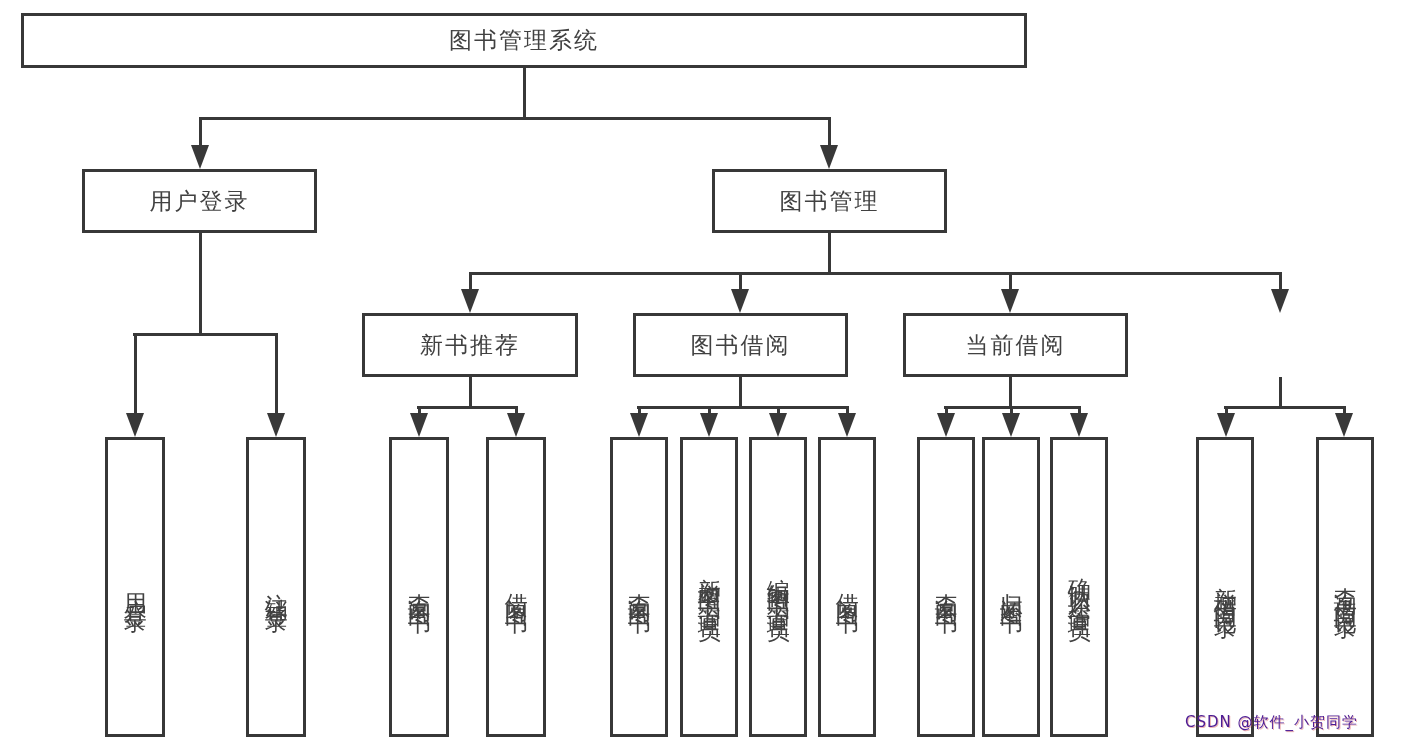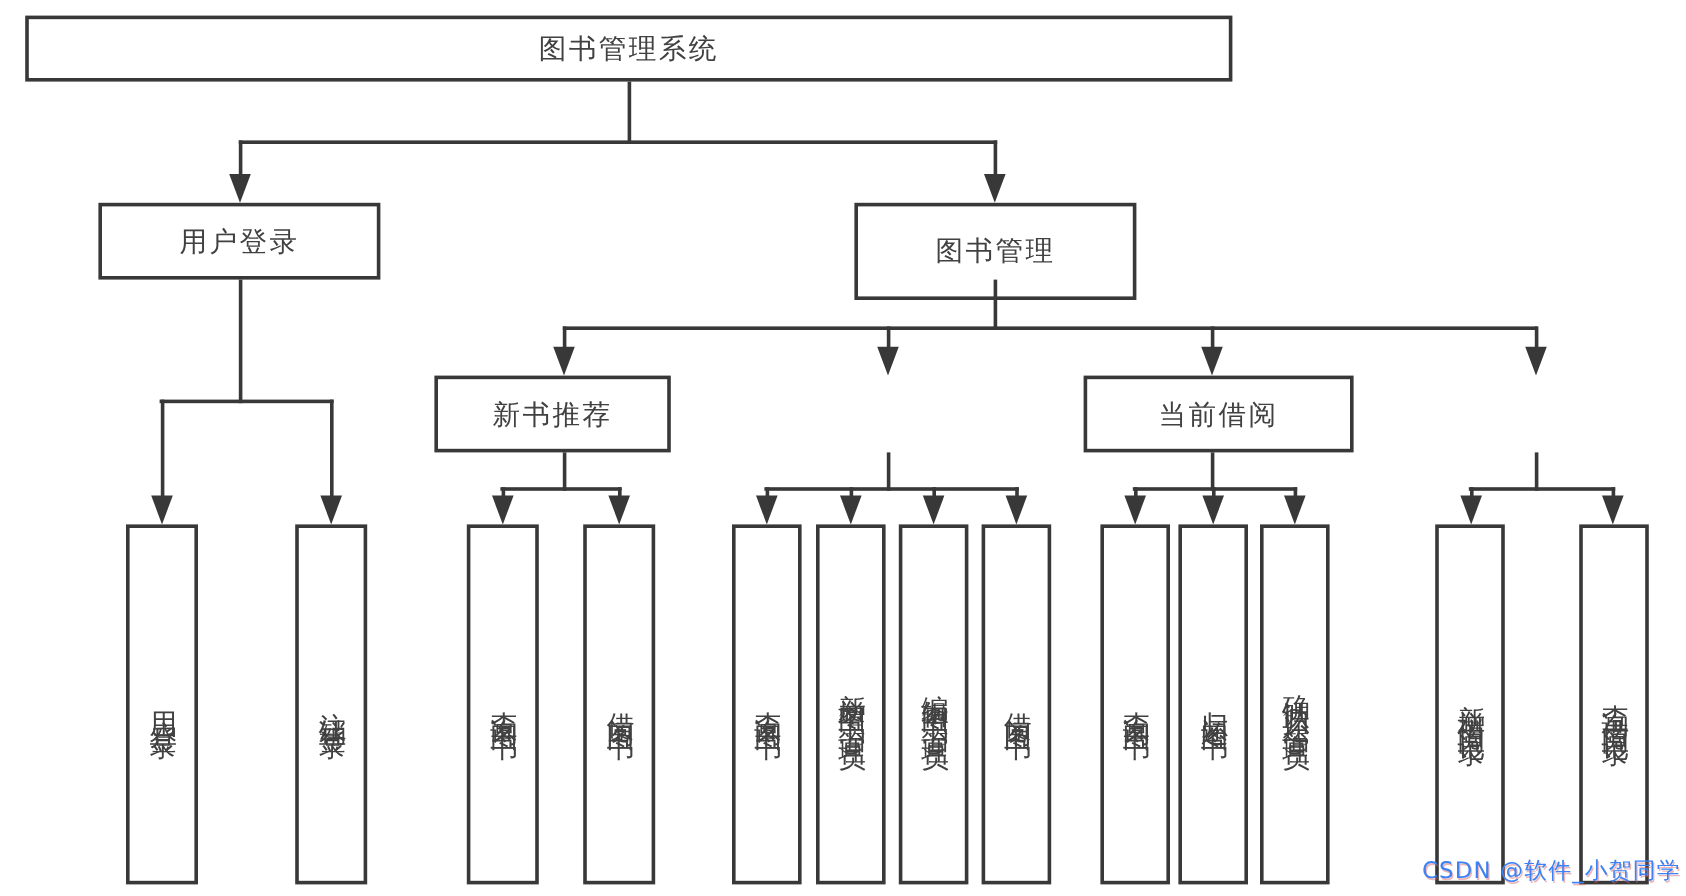--- a/index.html
+++ b/index.html
@@ -52,23 +52,23 @@
     position: absolute;
     width: 0; height: 0;
     border-left: 9px solid transparent;
     border-right: 9px solid transparent;
     border-top: 24px solid #383838;
   }
   #watermark {
     position: absolute;
     left: 1185px;
     top: 713px;
-    font-size: 19px;
+    font-size: 15px;
     letter-spacing: 1px;
-    color: #3b82f6;
+    color: #4c1d95;
     text-shadow: 1px 1px 0 rgba(214, 92, 92, 0.45);
     z-index: 10;
     white-space: nowrap;
   }
 </style>
 </head>
 <body>
 
 <div id="stage">
 
@@ -76,21 +76,21 @@
 
   <div class="vline" style="left:523px; top:68px; height:51px;"></div>
   <div class="hline" style="left:199px; top:117px; width:632px;"></div>
 
   <div class="vline" style="left:199px; top:117px; height:32px;"></div>
   <div class="ah" style="left:191px; top:145px;"></div>
   <div class="vline" style="left:828px; top:117px; height:32px;"></div>
   <div class="ah" style="left:820px; top:145px;"></div>
 
   <div class="node" style="left:82px; top:169px; width:235px; height:64px;">用户登录</div>
-  <div class="node" style="left:712px; top:169px; width:235px; height:81px;">图书管理</div>
+  <div class="node" style="left:712px; top:169px; width:235px; height:64px;">图书管理</div>
 
   <div class="vline" style="left:199px; top:233px; height:103px;"></div>
   <div class="hline" style="left:133px; top:333px; width:145px;"></div>
   <div class="vline" style="left:134px; top:333px; height:82px;"></div>
   <div class="vline" style="left:275px; top:333px; height:82px;"></div>
   <div class="ah" style="left:126px; top:413px;"></div>
   <div class="ah" style="left:267px; top:413px;"></div>
 
   <div class="leaf" style="left:105px; width:60px;">
     <span>用户登录</span>
@@ -104,21 +104,22 @@
 
   <div class="vline" style="left:469px; top:272px; height:21px;"></div>
   <div class="ah" style="left:461px; top:289px;"></div>
   <div class="vline" style="left:739px; top:272px; height:21px;"></div>
   <div class="ah" style="left:731px; top:289px;"></div>
   <div class="vline" style="left:1009px; top:272px; height:21px;"></div>
   <div class="ah" style="left:1001px; top:289px;"></div>
   <div class="vline" style="left:1279px; top:272px; height:21px;"></div>
   <div class="ah" style="left:1271px; top:289px;"></div>
 
-  <div class="node" style="left:362px; top:313px; width:197px; height:64px;">新书推荐</div>
+  <div class="node" style="left:362px; top:313px; width:216px; height:64px;">新书推荐</div>
+  <div class="node" style="left:633px; top:313px; width:215px; height:64px;">图书借阅</div>
   <div class="node" style="left:903px; top:313px; width:225px; height:64px;">当前借阅</div>
 
   <div class="vline" style="left:469px; top:377px; height:32px;"></div>
   <div class="hline" style="left:417px; top:406px; width:101px;"></div>
   <div class="vline" style="left:418px; top:406px; height:10px;"></div>
   <div class="vline" style="left:515px; top:406px; height:10px;"></div>
   <div class="ah" style="left:410px; top:413px;"></div>
   <div class="ah" style="left:507px; top:413px;"></div>
 
   <div class="leaf" style="left:389px; width:60px;">

